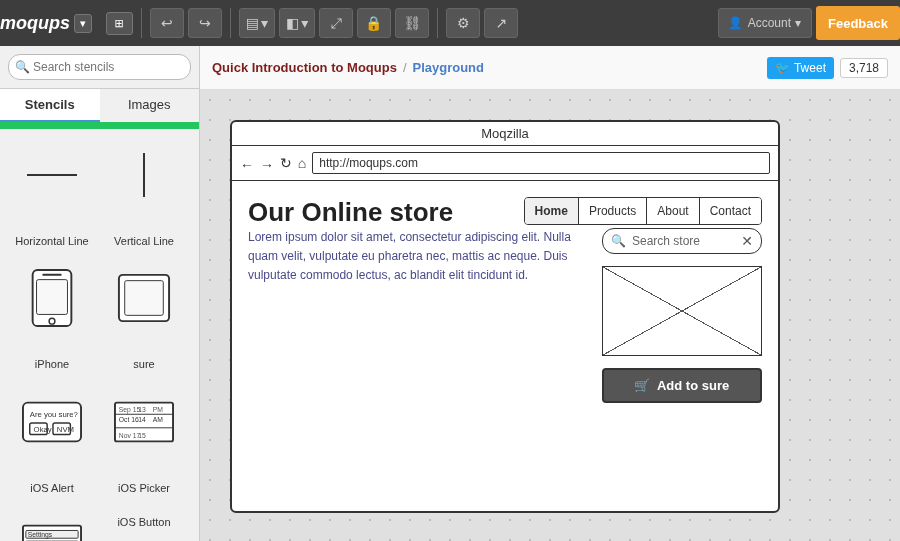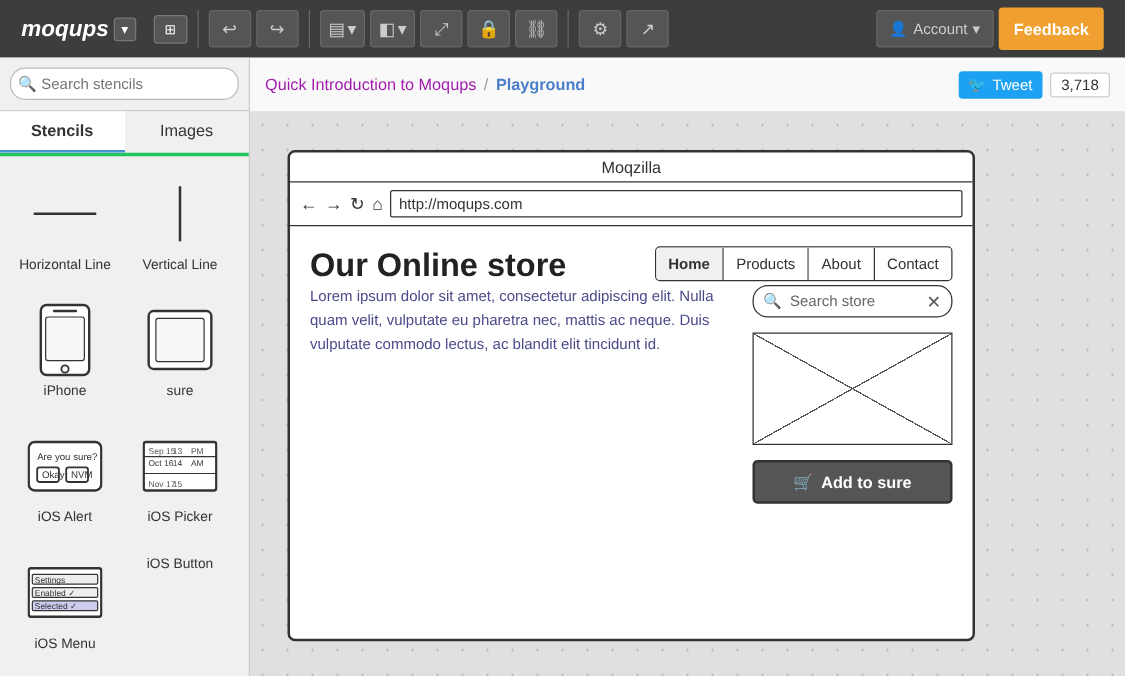--- a/index.html
+++ b/index.html
@@ -4,21 +4,21 @@
   <style>
     * { box-sizing: border-box; margin: 0; padding: 0; }
     body { font-family: Arial, sans-serif; font-size: 13px; background: #e8e8e8; width: 900px; height: 541px; overflow: hidden; display: flex; flex-direction: column; }
 
     
     .toolbar {
       height: 46px;
       background: #3d3d3d;
       display: flex;
       align-items: center;
-      padding: 0 17px;
+      padding: 0 0;
       gap: 4px;
       flex-shrink: 0;
     }
     .logo-area {
       display: flex;
       align-items: center;
       gap: 4px;
       margin-right: 10px;
     }
     .logo-text {
@@ -138,21 +138,21 @@
     .search-icon-inner {
       position: absolute;
       left: 7px;
       top: 50%;
       transform: translateY(-50%);
       color: #888;
       font-size: 12px;
     }
     .panel-tabs {
       display: flex;
-      border-bottom: 3px solid #22c55e;
+      border-bottom: 7px solid #22c55e;
     }
     .panel-tab {
       flex: 1;
       text-align: center;
       padding: 8px;
       font-size: 13px;
       cursor: pointer;
       background: #f0f0f0;
       color: #333;
     }
@@ -170,20 +170,21 @@
       flex: 1;
     }
     .stencil-item {
       width: 88px;
       display: flex;
       flex-direction: column;
       align-items: center;
       padding: 8px 4px;
       cursor: pointer;
       border-radius: 4px;
+      gap: 25px;
     }
     .stencil-icon {
       width: 60px;
       height: 60px;
       display: flex;
       align-items: center;
       justify-content: center;
       margin-bottom: 4px;
     }
     .stencil-label {
@@ -203,24 +204,25 @@
     .breadcrumb-bar {
       height: 44px;
       background: #f9f9f9;
       border-bottom: 1px solid #ddd;
       display: flex;
       align-items: center;
       padding: 0 12px;
       gap: 6px;
     }
     .breadcrumb-link {
-      color: #a21caf;
+      color: #7f1d1d;
       font-size: 13px;
       cursor: pointer;
       text-decoration: none;
+      font-weight: bold;
     }
     .breadcrumb-sep { color: #999; font-size: 13px; }
     .breadcrumb-current {
       color: #4a7ec7;
       font-size: 13px;
       font-weight: bold;
     }
     .breadcrumb-spacer { flex: 1; }
     .tweet-btn {
       display: flex;

